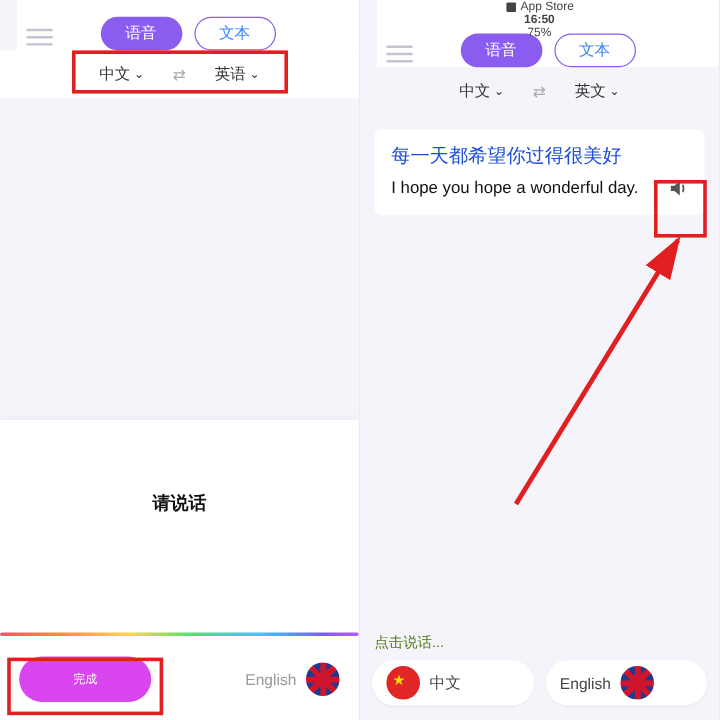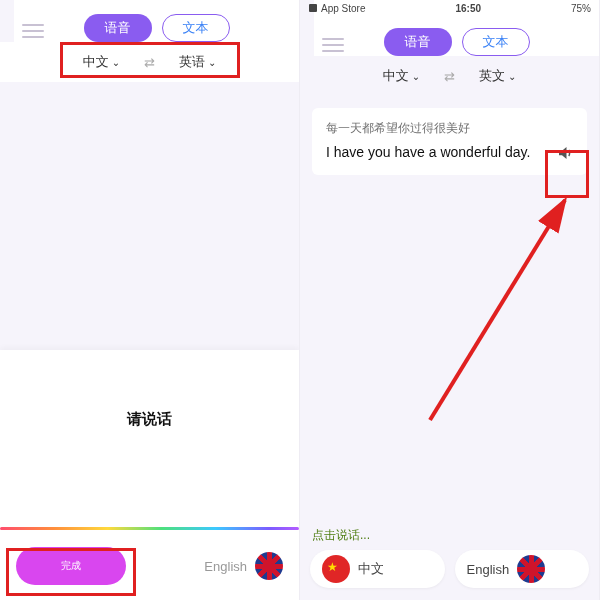--- a/index.html
+++ b/index.html
@@ -36,21 +36,21 @@
     border-radius: 14px;
     font-size: 13px;
     cursor:pointer;
   }
   .pill.solid { background:#8a5cf0; color:#fff; }
   .pill.outline { border:1px solid #8a5cf0; color:#3b82f6; background:#fff; }
   
   .status {
     position:absolute; top:0; left:0; right:0; height:16px;
     display:flex; align-items:center; justify-content:space-between;
-    padding:0 8px; font-size:10px; color:#444; z-index:5;
+    padding:0 8px; font-size:10px; color:#444; z-index:5;flex-direction:column;
   }
   .status .left-s { display:flex; align-items:center; gap:3px; }
   .appicon { width:10px; height:10px; display:inline-block; }
   .appicon svg { display:block; }
   .status .time { font-weight:600; }
   
   .lang-row {
     height:40px; display:flex; align-items:center; justify-content:center; gap:24px;
     background:#f6f4fb;
     font-size:13px; color:#333;
@@ -99,21 +99,21 @@
   }
   .flag-cn { background:#e02626; }
   .flag-cn:after { content:"★"; color:#ffde00; font-size:12px; position:absolute; top:5px; left:5px; }
   
   .card {
     margin:12px 12px 0 12px;
     background:#fff; border-radius:6px;
     padding:12px 14px;
     position:relative;
   }
-  .card .src { color:#737373; font-size:12px; margin-bottom:6px; }
+  .card .src { color:#1d4ed8; font-size:16px; margin-bottom:6px; }
   .card .tgt { color:#111; font-size:14px; line-height:1.4; padding-right:32px; }
   .speaker {
     position:absolute; right:8px; bottom:8px;
     width:28px; height:28px; display:flex; align-items:center; justify-content:center;
     cursor:pointer;
   }
   
   .input-bar {
     position:absolute; bottom:56px; left:12px; right:12px;
     color:#4d7c0f; font-size:12px;
@@ -213,21 +213,21 @@
     </div>
     <span class="swap">⇄</span>
     <div class="lang">
       <span>英文</span>
       <span class="chev">⌄</span>
     </div>
   </div>
 
   <div class="card">
     <div class="src">每一天都希望你过得很美好</div>
-    <div class="tgt">I have you have a wonderful day.</div>
+    <div class="tgt">I hope you hope a wonderful day.</div>
     <div class="speaker">
       <svg width="18" height="18" viewBox="0 0 24 24" fill="none" stroke="#555" stroke-width="2">
         <path d="M4 9v6h4l6 5V4L8 9H4z" fill="#555" stroke="none"></path>
         <path d="M17 8c1.5 1.5 1.5 6.5 0 8"></path>
       </svg>
     </div>
   </div>
 
   <div class="input-bar">点击说话...</div>
 

